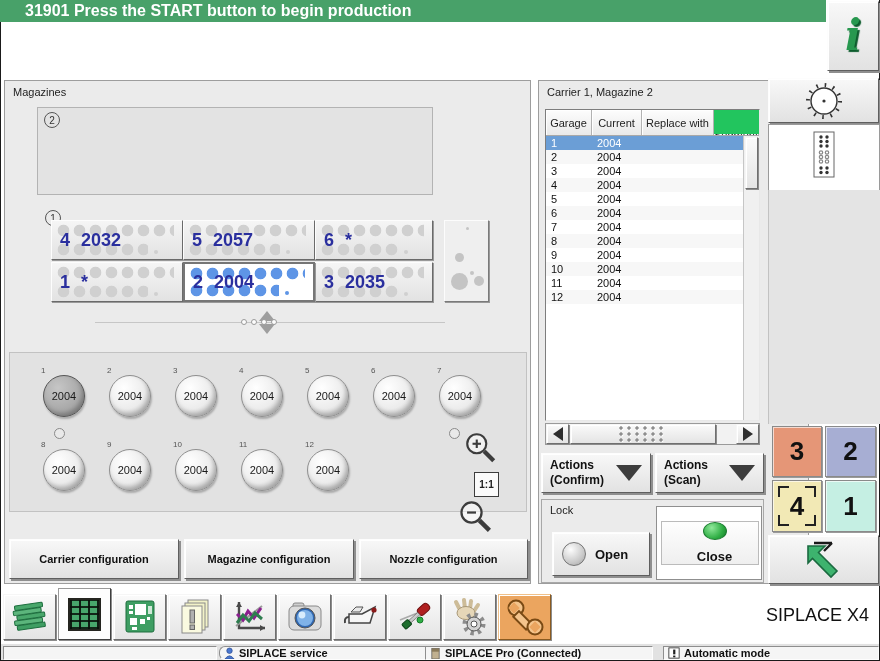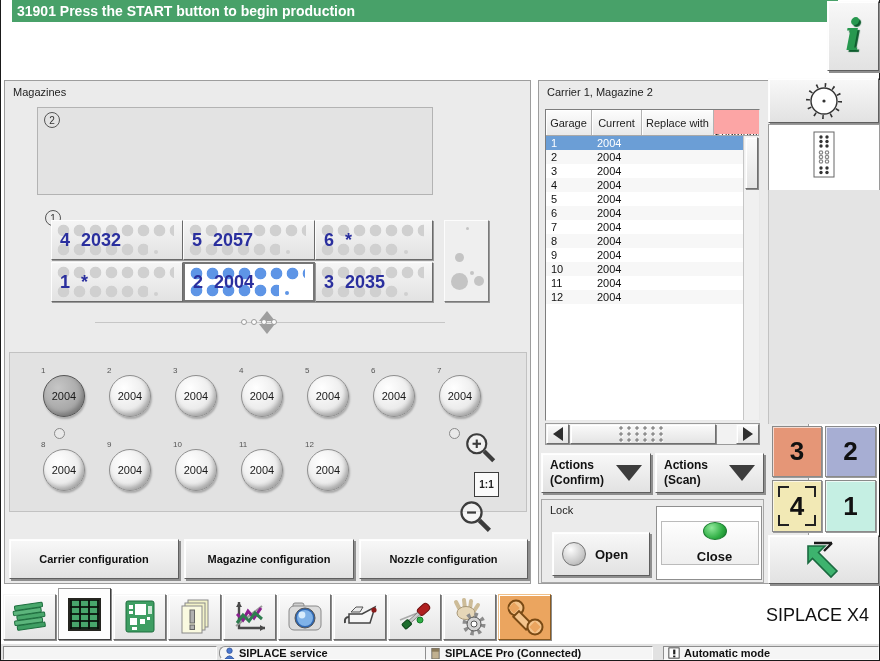--- a/index.html
+++ b/index.html
@@ -8,21 +8,21 @@
   .screen{position:absolute;inset:0;background:#fff;box-shadow:inset 1px 0 0 #1a1a1a,inset -1px 0 0 #1a1a1a,inset 0 -1px 0 #1a1a1a;}
 
   
   .bevel{background:linear-gradient(180deg,#fafafa,#e4e4e4);border:1px solid;border-color:#f6f6f6 #6f6f6f #6f6f6f #f6f6f6;box-shadow:1px 1px 0 #8c8c8c,inset 1px 1px 0 #fff;}
   .btn3d{background:linear-gradient(180deg,#f8f8f8,#e2e2e2);border:1px solid;border-color:#fdfdfd #5f5f5f #5f5f5f #fdfdfd;box-shadow:2px 2px 0 #8f8f8f,inset 1px 1px 0 #fff;cursor:default;}
   .panel{position:absolute;background:#ebebeb;border:1px solid #9d9d9d;}
   .ptitle{position:absolute;left:8px;top:5px;font-size:11px;color:#222;}
   .badge{position:absolute;width:16px;height:16px;border:1px solid #555;border-radius:50%;font-size:10px;display:flex;align-items:center;justify-content:center;color:#333;}
 
   
-  .titlebar{position:absolute;left:12px;top:0;width:826px;height:22px;background:#48a169;color:#fff;font-size:14px;font-weight:bold;line-height:22px;padding-left:5px;}
+  .titlebar{position:absolute;left:0;top:0;width:826px;height:22px;background:#48a169;color:#fff;font-size:16px;font-weight:bold;line-height:22px;padding-left:25px;}
   .info-btn{position:absolute;left:827px;top:1px;width:52px;height:70px;display:flex;align-items:center;justify-content:center;}
   .info-i{font-family:"DejaVu Serif",serif;font-style:italic;font-weight:bold;font-size:42px;color:#27984f;text-shadow:2px 2px 1px #0d5c2d;line-height:1;}
 
   
   .left-panel{left:4px;top:80px;width:527px;height:504px;}
   .c2box{position:absolute;left:32px;top:26px;width:396px;height:88px;background:#e3e3e3;border:1px solid #b3b3b3;}
   .slot{position:absolute;height:40px;background:linear-gradient(180deg,#f5f5f5,#e2e2e2);border:1px solid;border-color:#fdfdfd #6a6a6a #6a6a6a #fdfdfd;box-shadow:1px 1px 0 #999;--dot:#d0d0d0;}
   .slot.sel{background:#fff;border:2px solid #767676;box-shadow:1px 1px 0 #999;--dot:#5e95e6;z-index:2;}
   .slot .dr{position:absolute;left:5px;height:13px;background-image:radial-gradient(circle at 6.5px 6.5px,var(--dot) 5.4px,transparent 6.2px);background-size:16px 13px;background-repeat:repeat-x;}
   .slot .dr.t{top:3px;right:8px;}
@@ -40,21 +40,21 @@
   .gar{position:absolute;width:42px;height:42px;border-radius:50%;background:radial-gradient(circle at 35% 30%,#fff,#ececec 55%,#bdbdbd);border:1px solid #8f8f8f;box-shadow:inset -2px -3px 4px rgba(0,0,0,.22),1px 2px 2px rgba(0,0,0,.25);display:flex;align-items:center;justify-content:center;font-size:11px;color:#1a1a1a;}
   .gar.sel{background:radial-gradient(circle at 35% 30%,#c6c6c6,#a8a8a8 60%,#888);border-color:#555;}
   .gar .gnum{position:absolute;left:-3px;top:-10px;font-size:8px;color:#555;}
   .mini-radio{position:absolute;width:11px;height:11px;border-radius:50%;border:1px solid #8a8a8a;background:#e9e9e9;}
   .one2one{position:absolute;left:469px;top:391px;width:25px;height:25px;border:1px solid #3c3c3c;background:#fafafa;font-size:10px;font-weight:bold;display:flex;align-items:center;justify-content:center;color:#222;}
   .magicon-svg{position:absolute;}
   .cfgbtn{position:absolute;top:458px;height:40px;font-size:11px;font-weight:bold;color:#111;display:flex;align-items:center;justify-content:center;}
 
   
   .right-panel{left:538px;top:80px;width:271px;height:504px;}
-  .tframe{position:absolute;left:6px;top:28px;width:215px;height:312px;background:#fca5a5;border:1px solid;border-color:#7d7d7d #e8e8e8 #e8e8e8 #7d7d7d;}
+  .tframe{position:absolute;left:6px;top:28px;width:215px;height:312px;background:#22c55e;border:1px solid;border-color:#7d7d7d #e8e8e8 #e8e8e8 #7d7d7d;}
   .thead{display:flex;height:26px;border-bottom:1px solid #a8a8a8;}
   .th{background:linear-gradient(#fdfdfd,#e9e9e9);border-right:1px solid #b2b2b2;box-shadow:inset 1px 1px 0 #fff;display:flex;align-items:center;justify-content:center;font-size:11px;color:#222;overflow:hidden;white-space:nowrap;}
   .w1{width:46px;}.w2{width:50px;}.w3{width:72px;}.w4{flex:1;margin-top:24px;}
   .tbody{position:absolute;left:0;top:26px;right:16px;bottom:0;background:#fff;overflow:hidden;}
   .trow{display:flex;height:14px;line-height:14px;font-size:11px;color:#111;}
   .trow:nth-child(even){background:#f7f7f7;}
   .trow.sel{background:#6b9ed6;color:#fff;}
   .tc{overflow:hidden;white-space:nowrap;}
   .tc.w1,.tc.w2{padding-left:5px;}
   .vscroll{position:absolute;right:0;top:26px;width:16px;bottom:0;background:#f0f0f0;border-left:1px solid #c6c6c6;}

